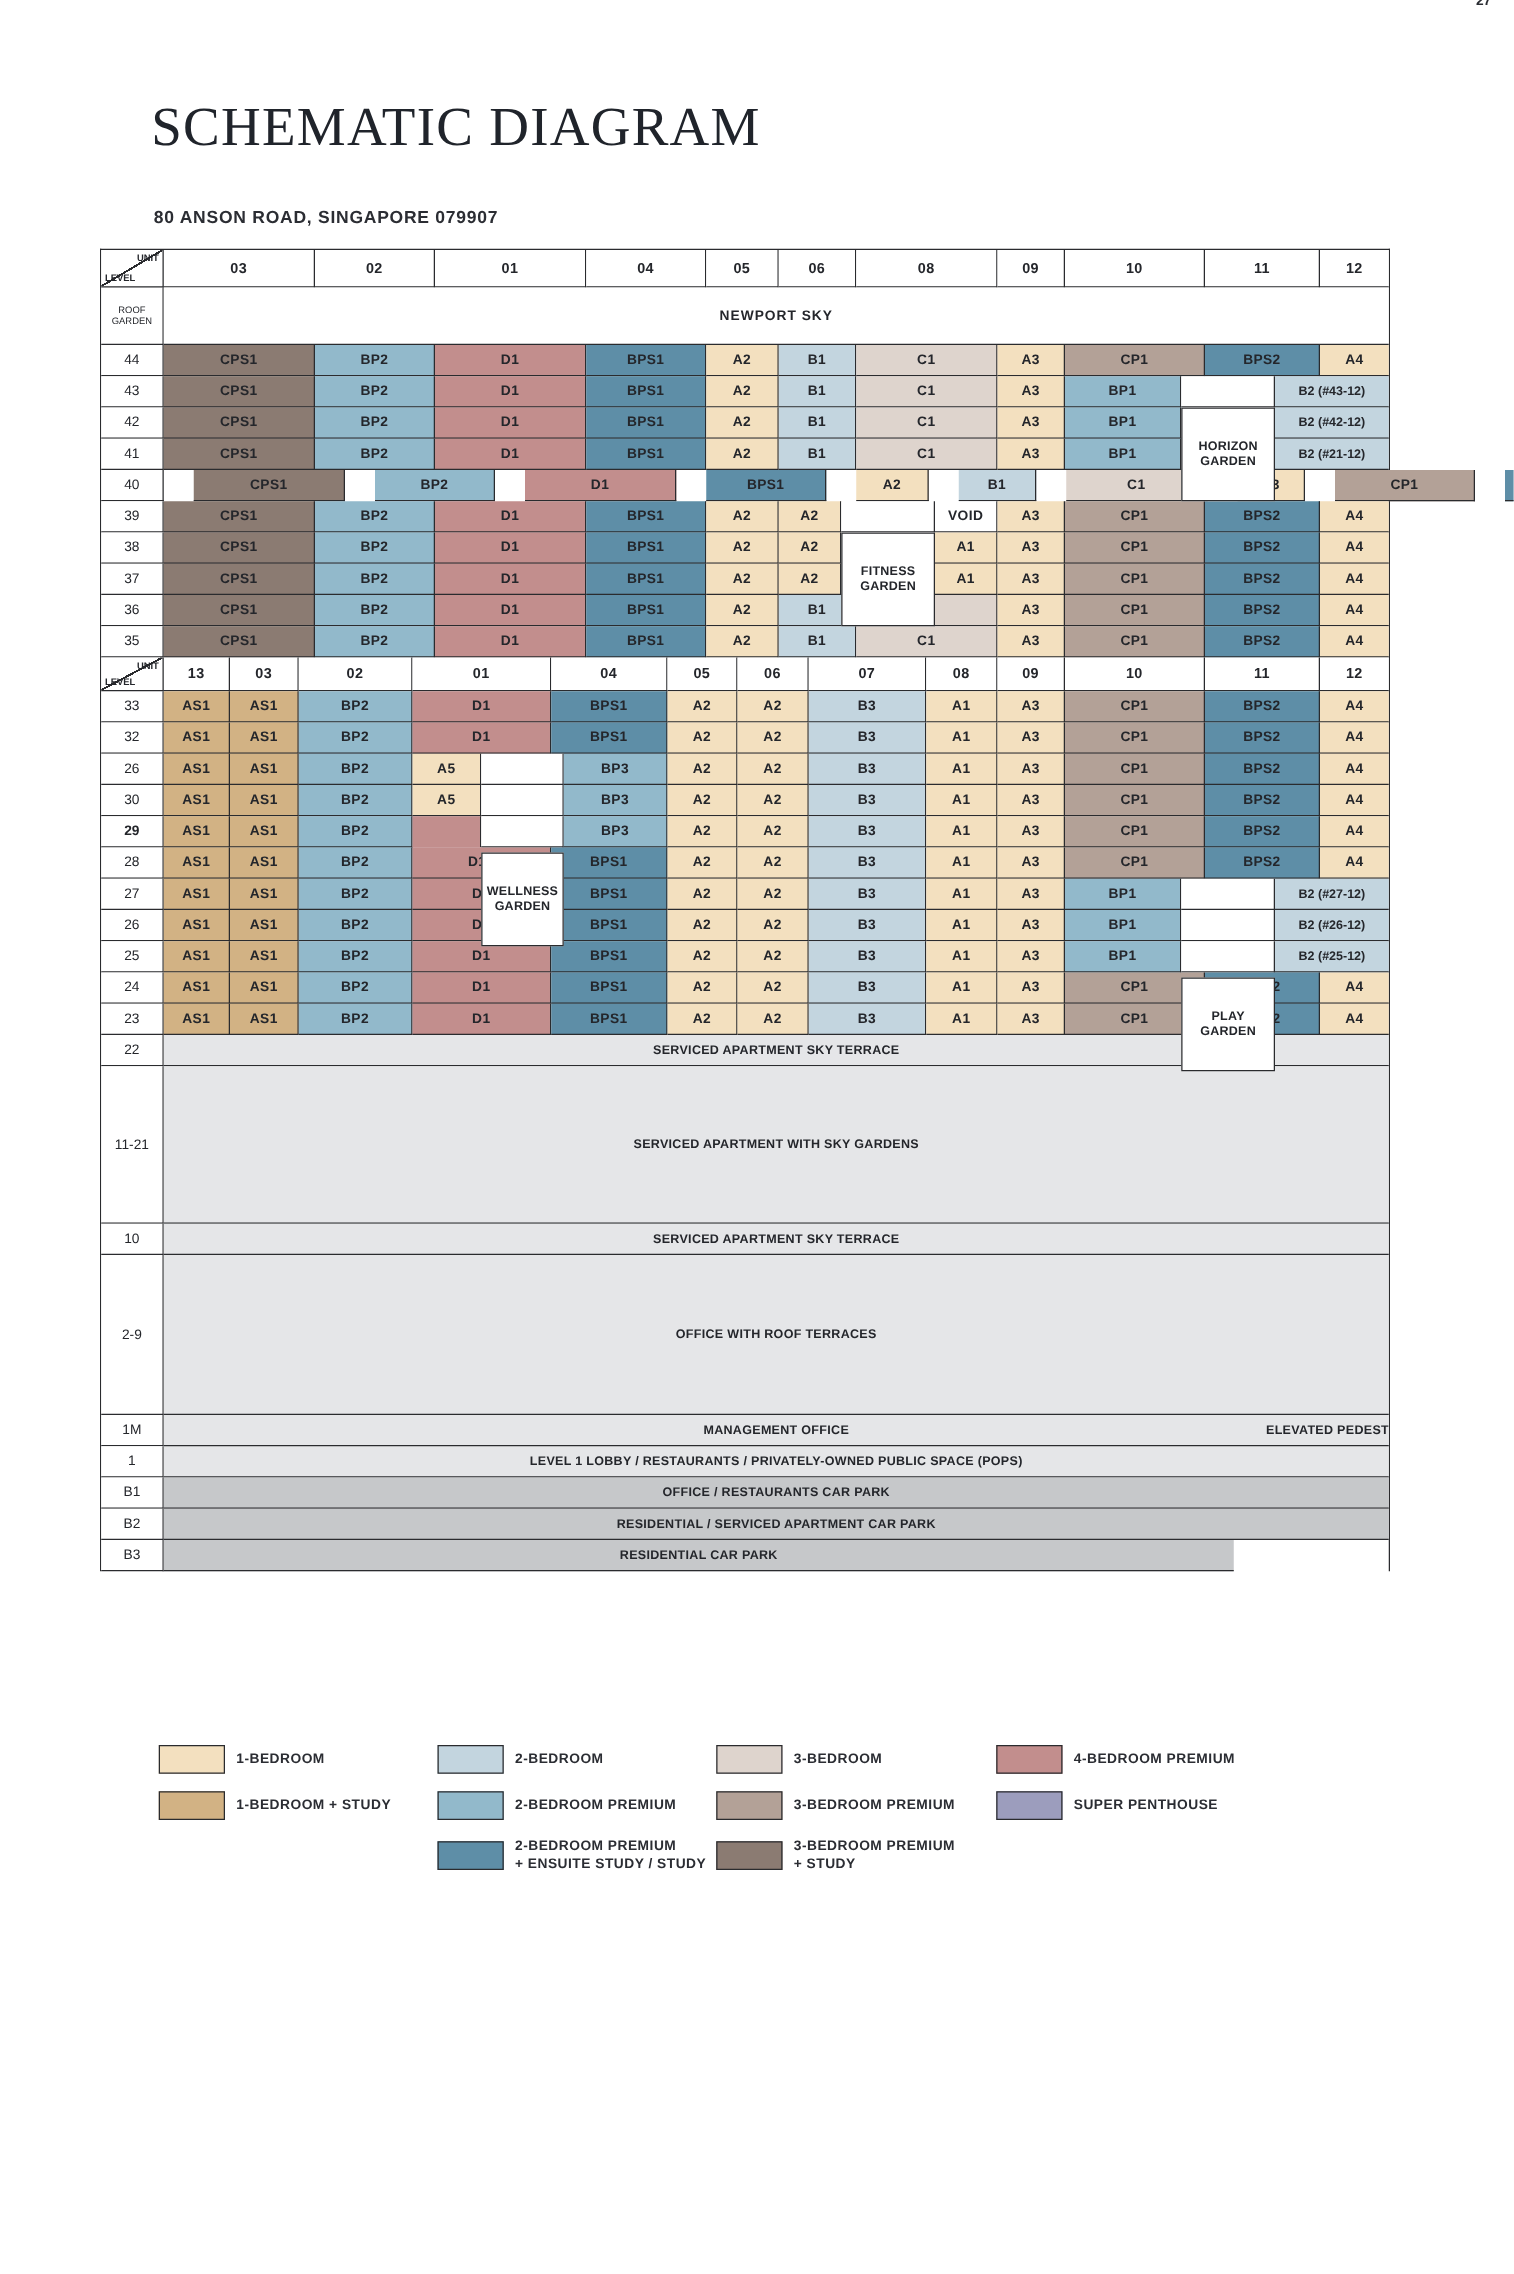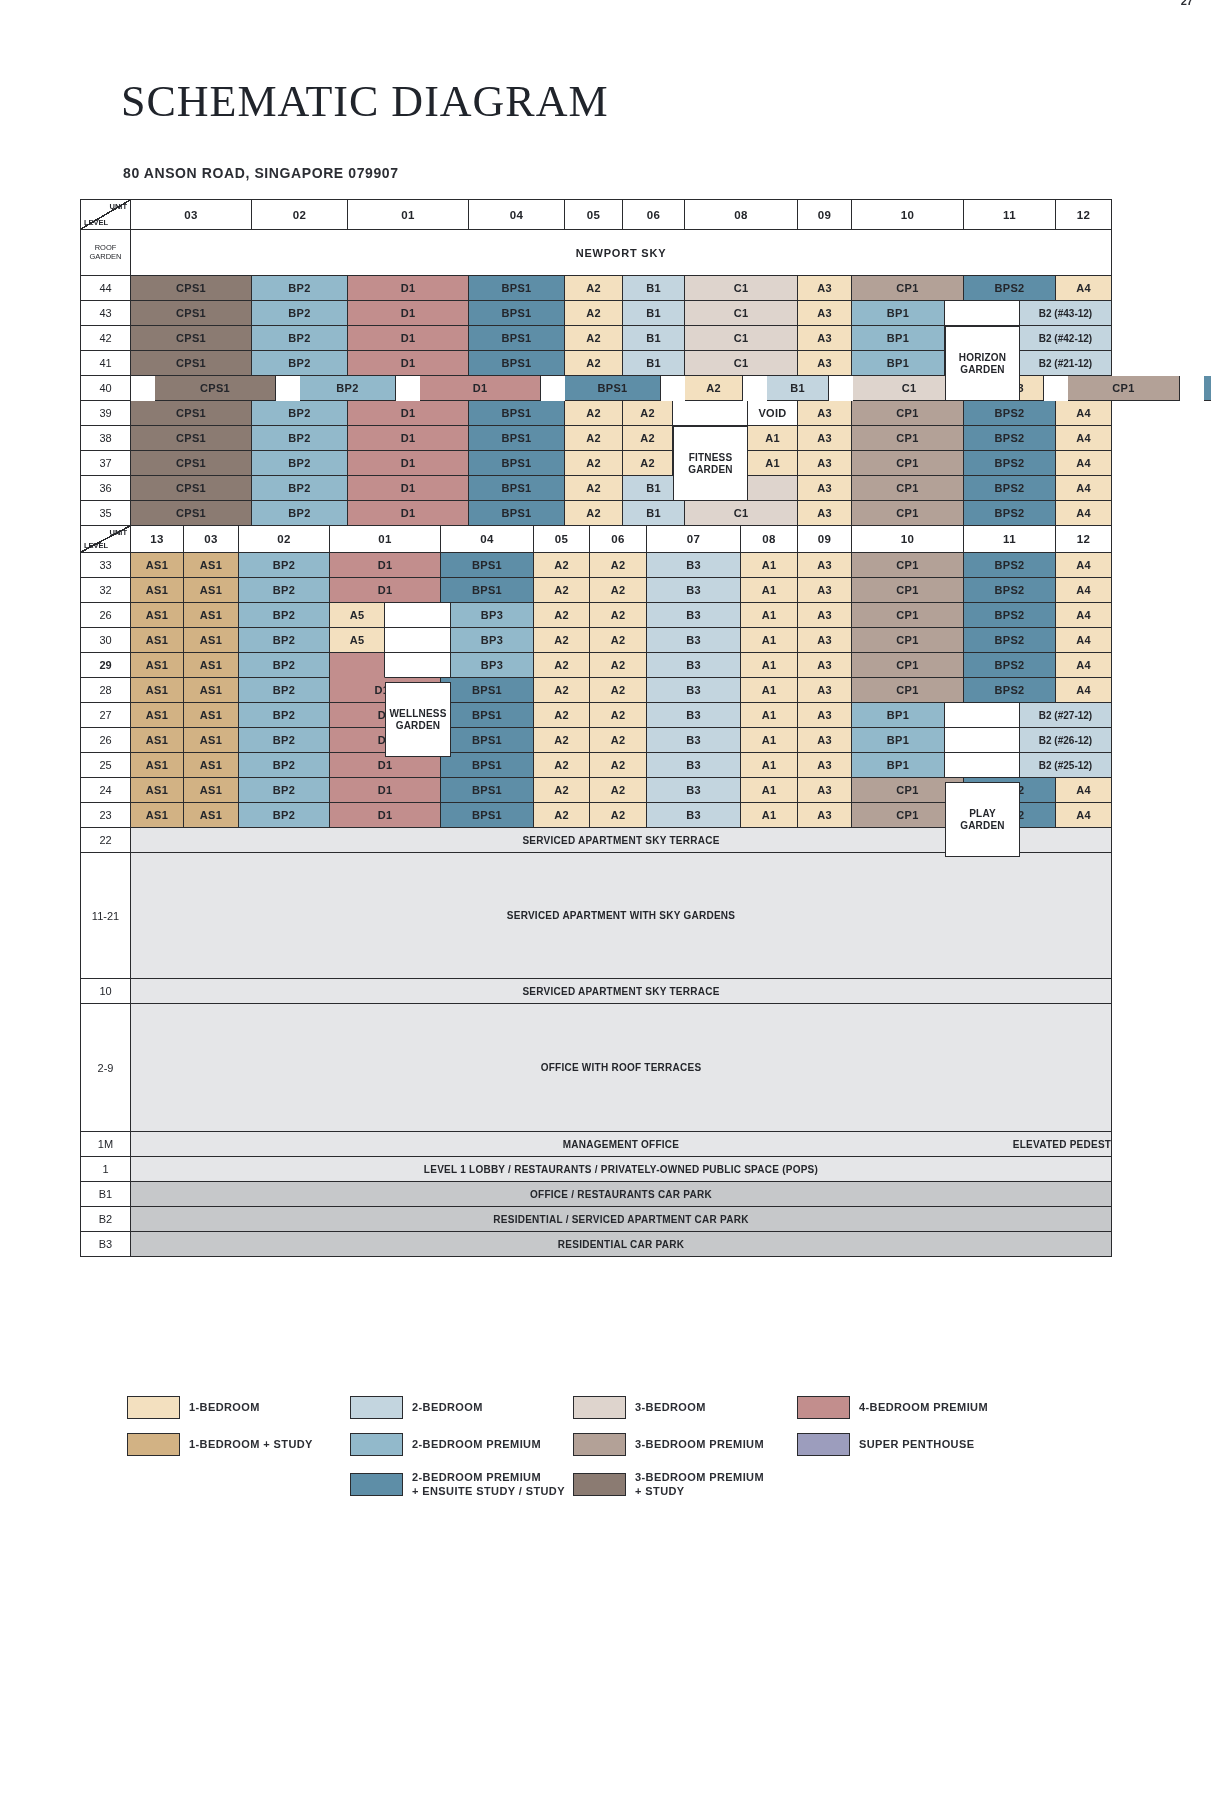--- a/index.html
+++ b/index.html
@@ -442,21 +442,21 @@
       <div class="row" style="height: 25px;">
         <div class="cell lvl" style="width: 50px;">B1</div>
         <div class="cell fac" style="width: 980px; background: rgb(198, 200, 202);">OFFICE / RESTAURANTS CAR PARK</div>
       </div>
       <div class="row" style="height: 25px;">
         <div class="cell lvl" style="width: 50px;">B2</div>
         <div class="cell fac" style="width: 980px; background: rgb(198, 200, 202);">RESIDENTIAL / SERVICED APARTMENT CAR PARK</div>
       </div>
       <div class="row" style="height: 25px;">
         <div class="cell lvl" style="width: 50px;">B3</div>
-        <div class="cell fac" style="width: 980px; background: rgb(198, 200, 202);">RESIDENTIAL CAR PARK</div>
+        <div class="cell fac" style="width: 856px; background: rgb(198, 200, 202);">RESIDENTIAL CAR PARK</div>
       </div>
       <div class="overlay" style="left: 864px; top: 126px; width: 75px; height: 75px;">HORIZON GARDEN</div>
       <div class="overlay" style="left: 592px; top: 226px; width: 75px; height: 75px;">FITNESS GARDEN</div>
       <div class="overlay" style="left: 304px; top: 482px; width: 66px; height: 75px;">WELLNESS GARDEN</div>
       <div class="overlay" style="left: 864px; top: 582px; width: 75px; height: 75px;">PLAY GARDEN</div>
     </div>
   <div class="legend" id="legend">
       <div class="lgcol" style="left: 127px;">
         <div class="lgitem">
           <div class="lgsw" style="background: rgb(243, 224, 191);"></div>

